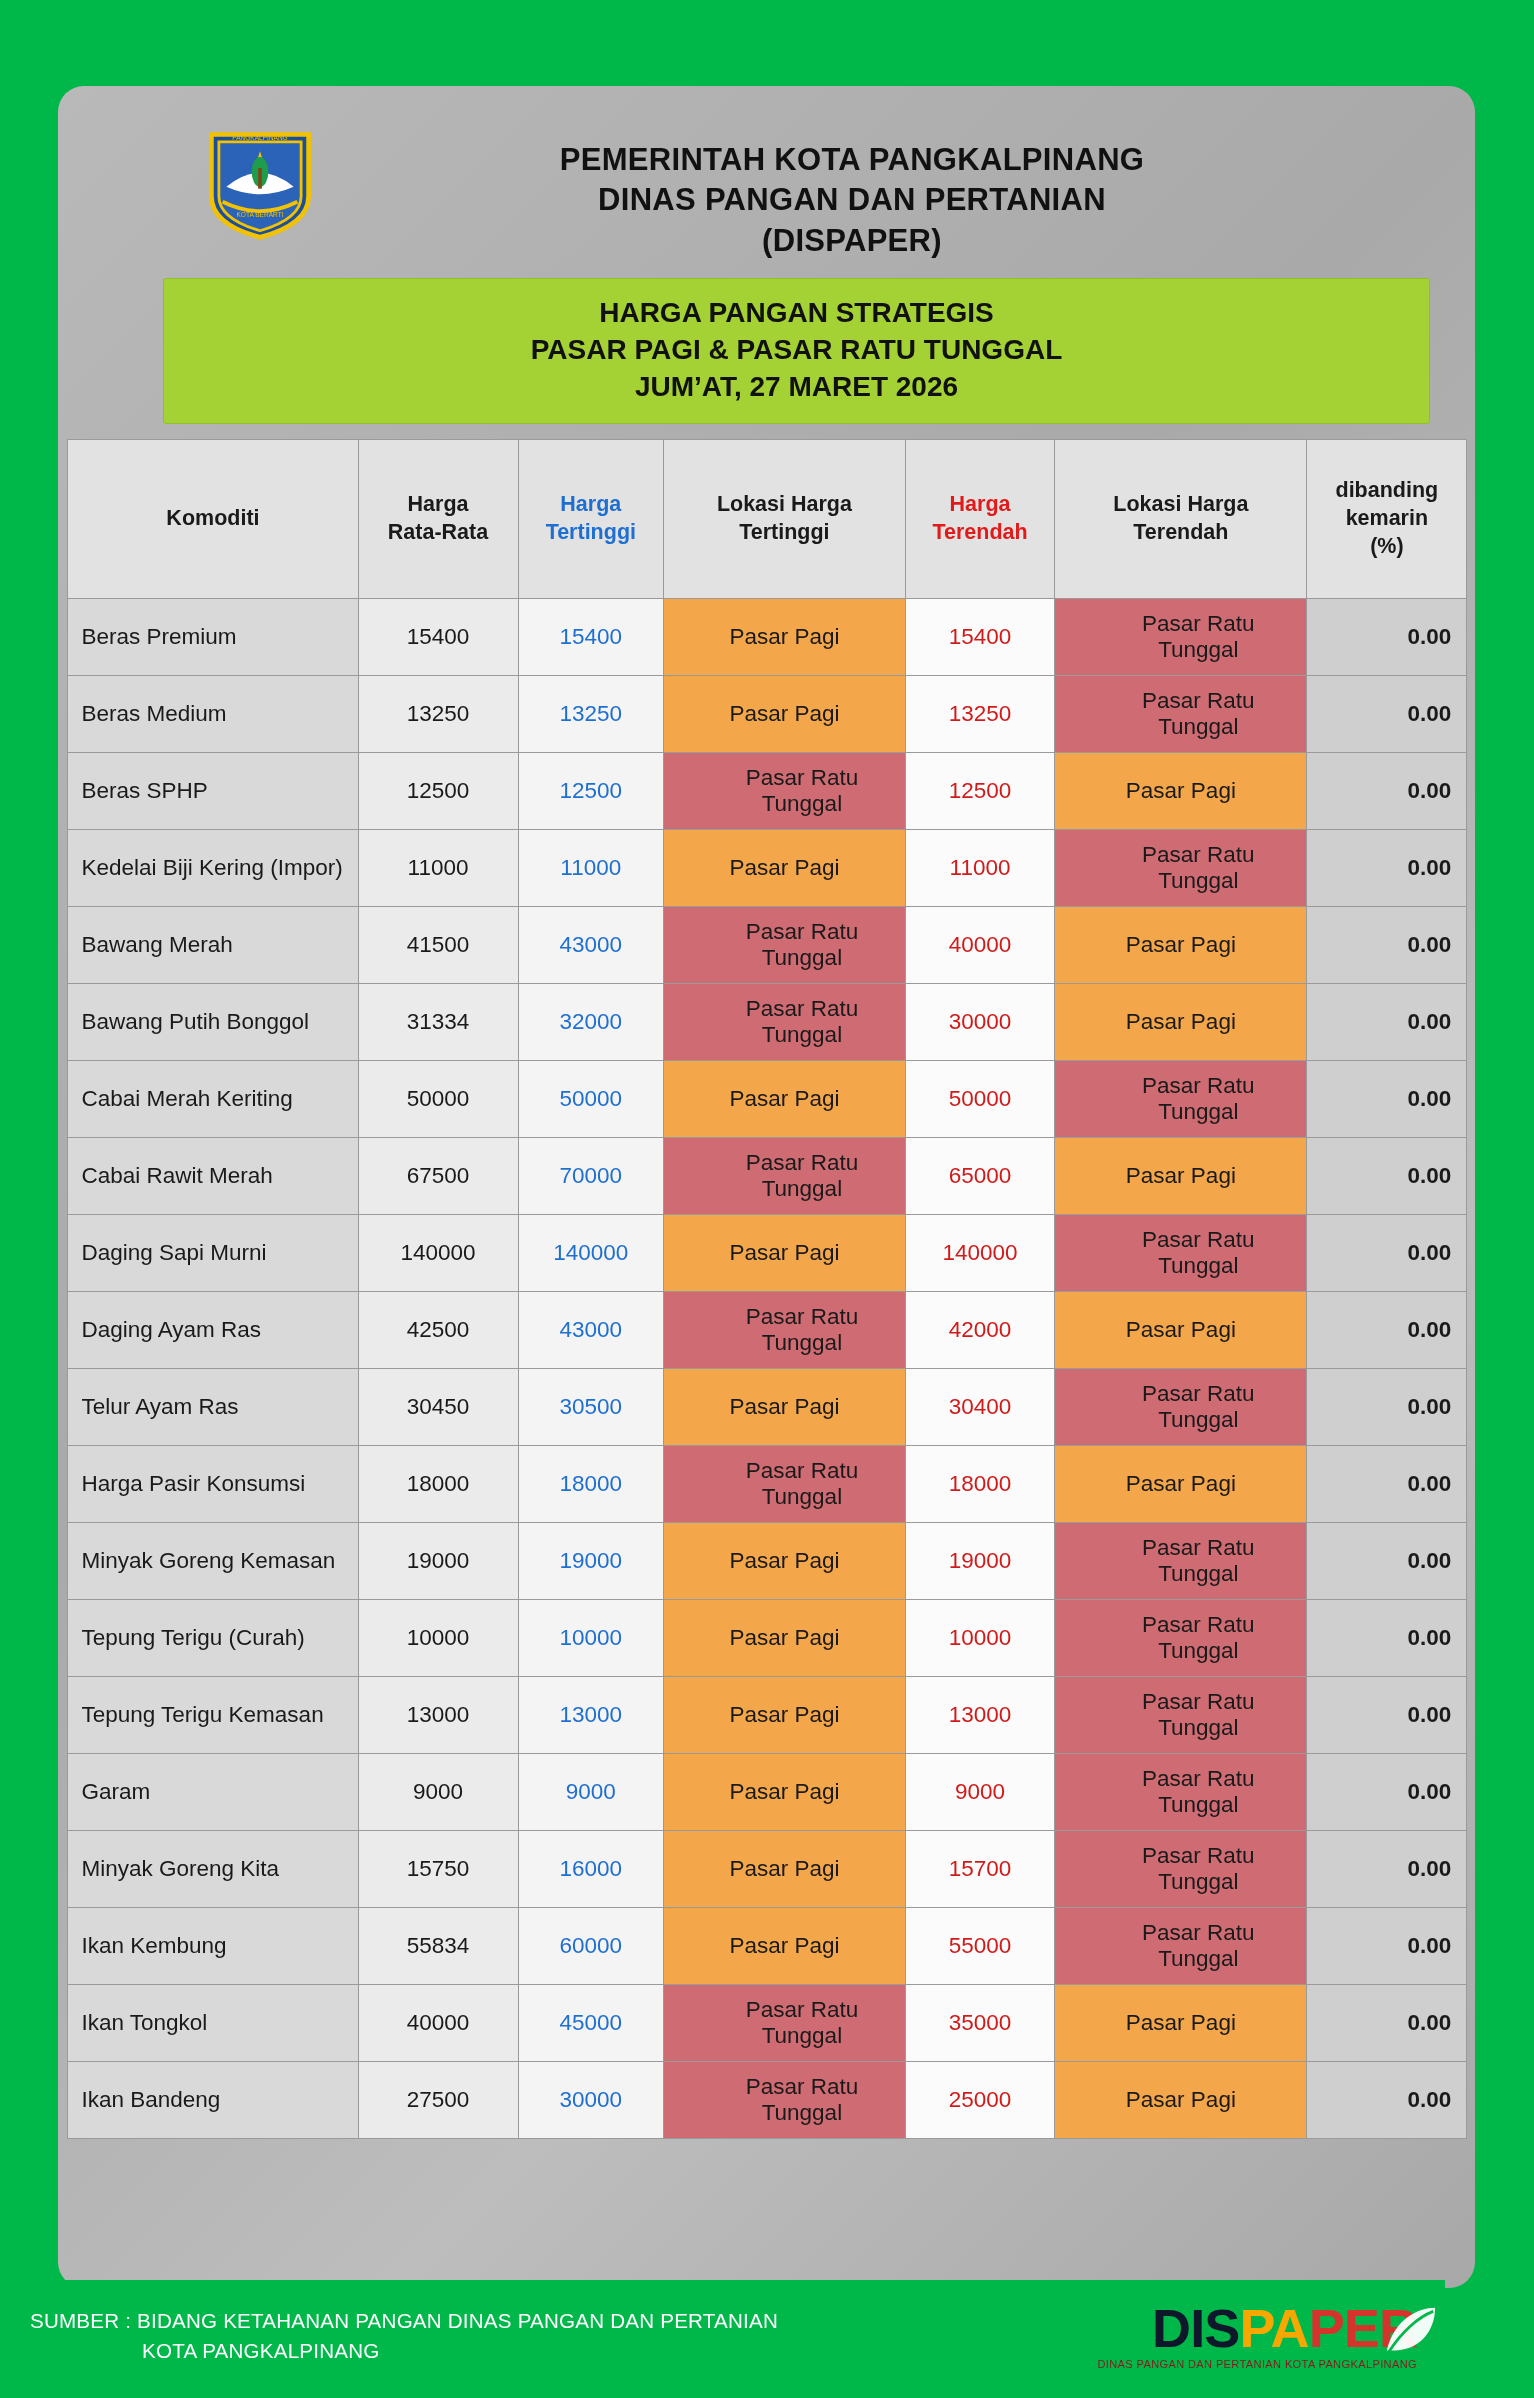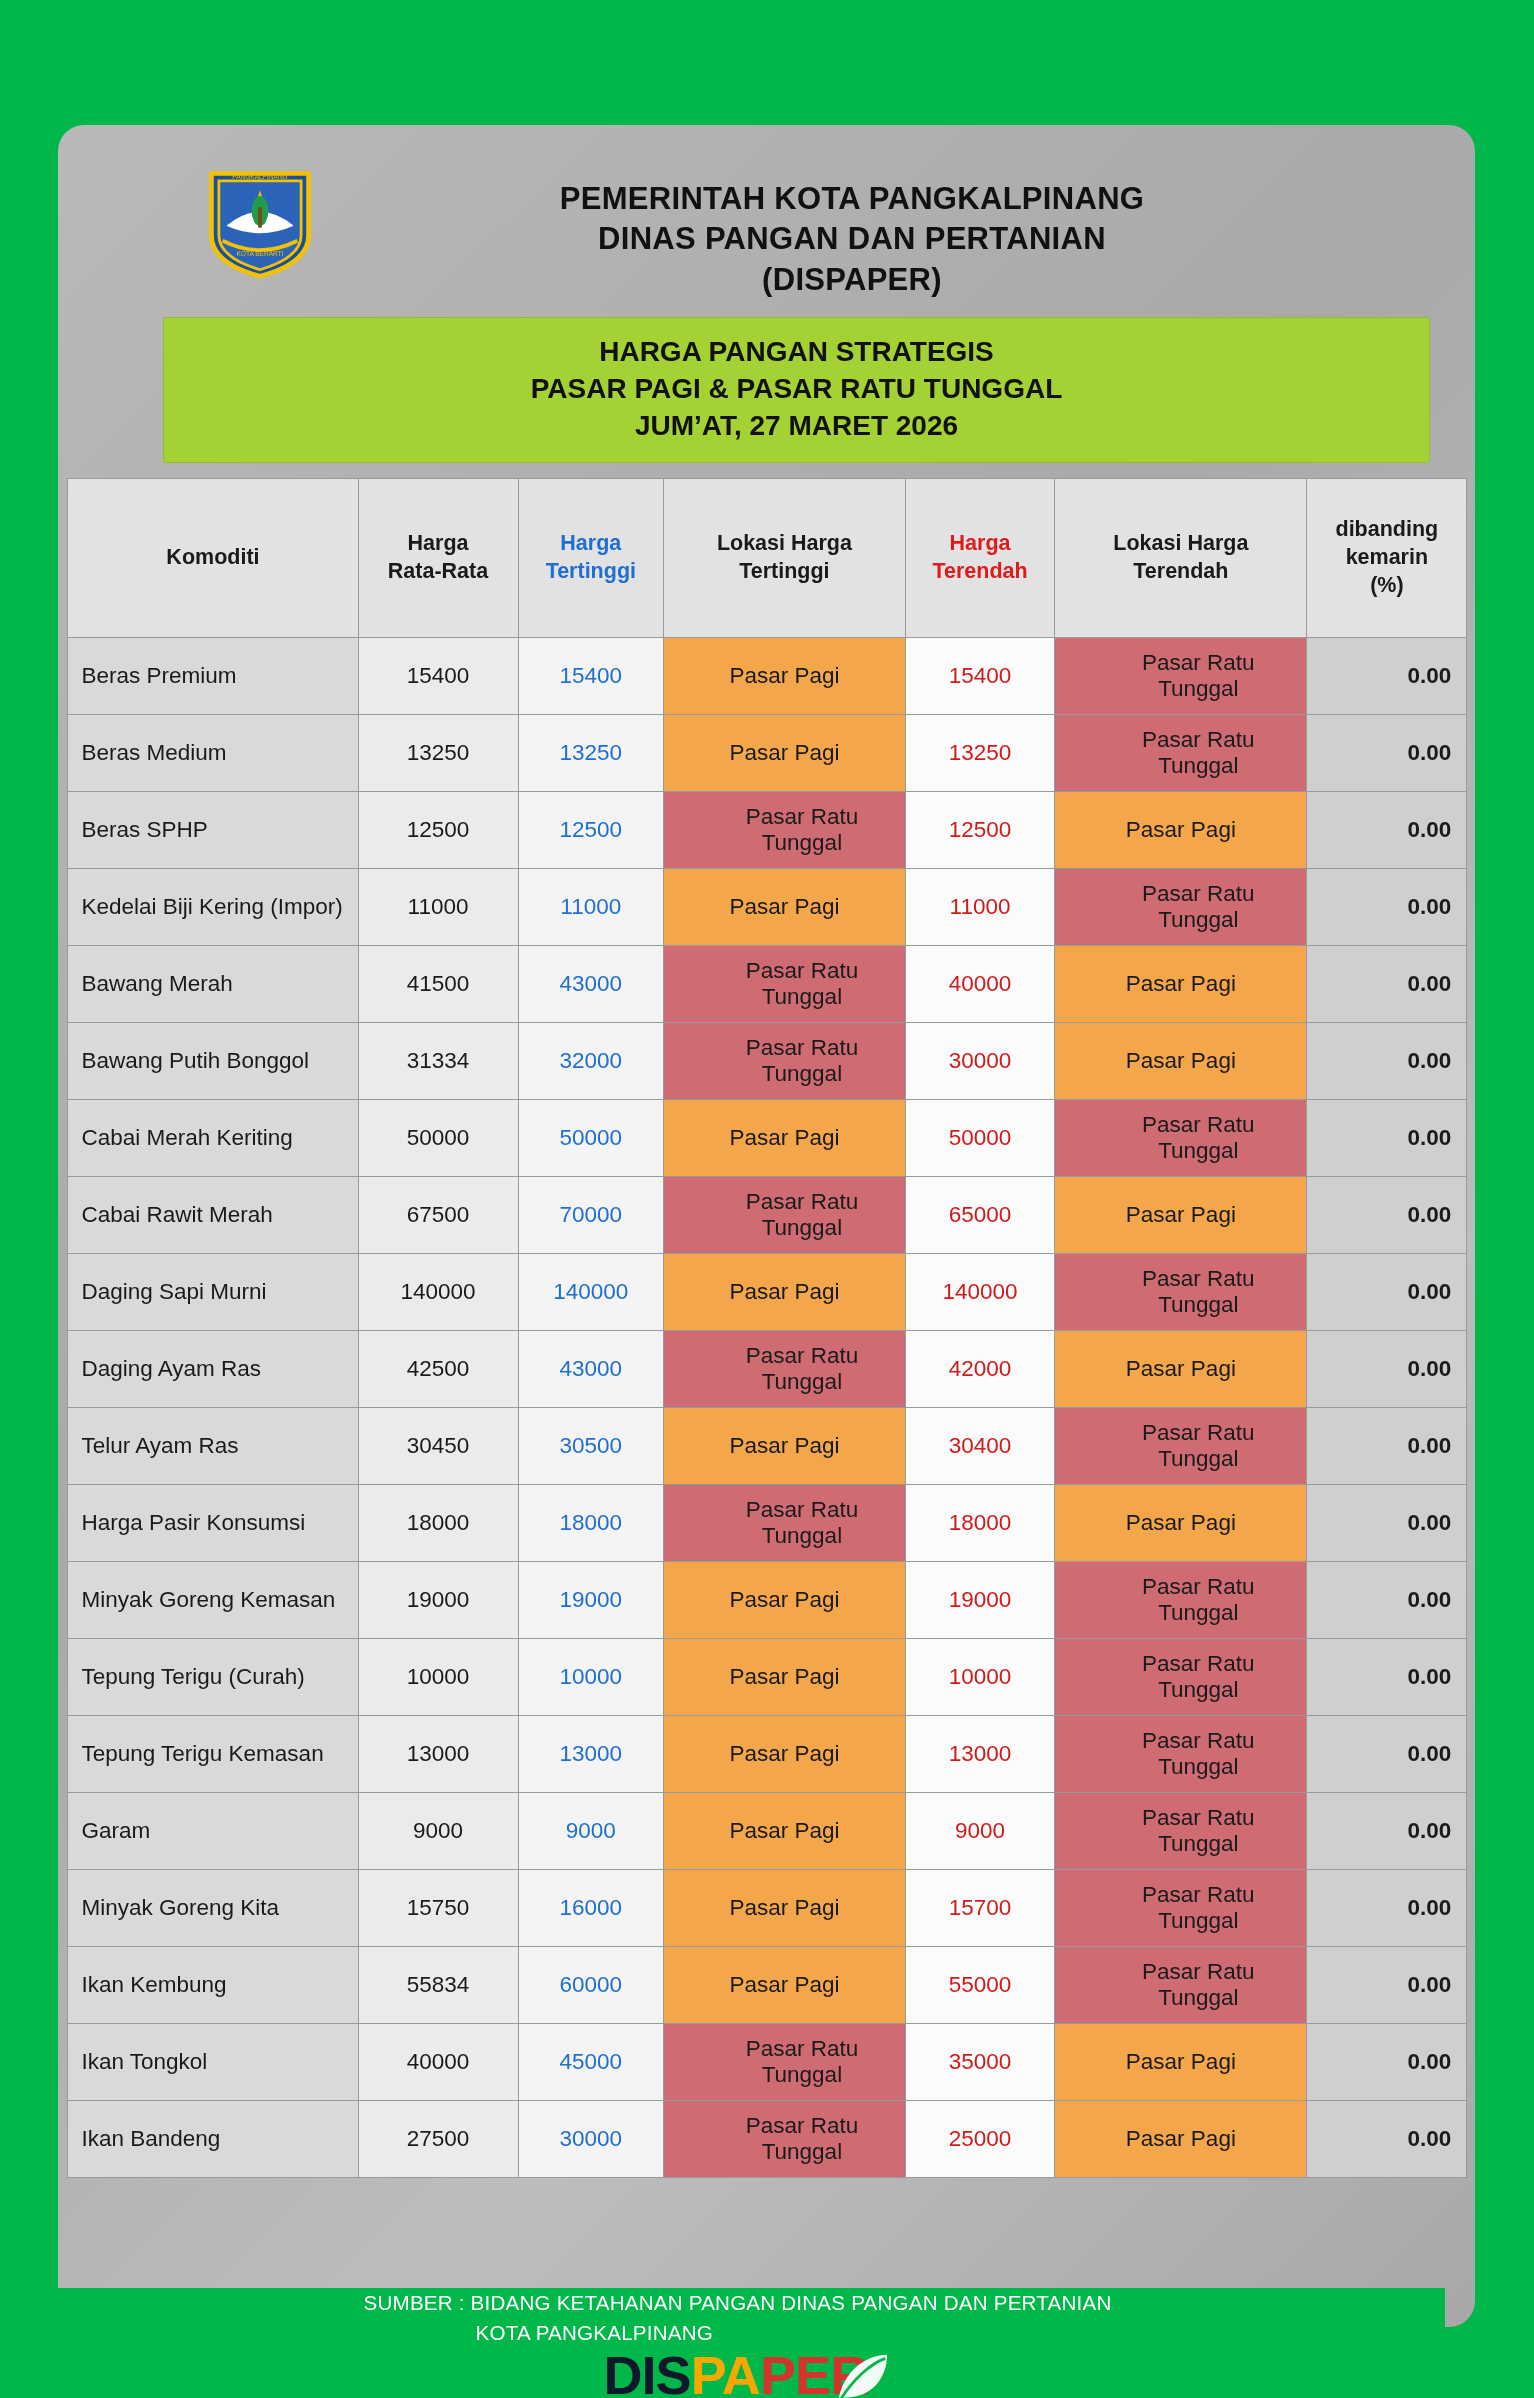--- a/index.html
+++ b/index.html
@@ -11,21 +11,20 @@
     font-family: "Liberation Sans", sans-serif;
     position: relative;
     overflow: hidden;
   }
   .page {
     position: absolute;
     left: 58px; top: 86px;
     width: 1417px; height: 2202px;
     background: linear-gradient(135deg,#b9b9b9 0%, #a9a9a9 40%, #bdbdbd 70%, #a8a8a8 100%);
     border-radius: 26px;
-    margin-top: 39px;
   }
   .header {
     display: flex;
     align-items: flex-start;
     padding: 26px 37px 0 37px;
   }
   .logo {
     width: 124px; height: 114px;
     flex: 0 0 124px;
     margin-left: 103px;
@@ -85,27 +84,26 @@
   td { height: 77px; padding: 0 13px; }
   td.komoditi { text-align: left; background:#d9d9d9; font-size: 22.5px; }
   td.num { text-align: center; background:#ebebeb; font-size: 22.5px; }
   td.hi { text-align: center; color:#1f6fd0; background:#f4f4f4; font-size: 22.5px;}
   td.lo { text-align: center; color:#d11b1b; background:#fbfbfb; font-size: 22.5px;}
   td.loc-pagi { background:#f4a64a; text-align:center; font-size: 22.5px; }
   td.loc-ratu { background:#cf6b72; text-align:center; font-size: 22.5px; padding-left: 48px; }
   td.pct { text-align: right; background:#cfcfcf; font-weight: bold; font-size: 22.5px; padding-right: 15px;}
   .footer {
     position:absolute;
-    left:0; bottom:0;
+    left:0; bottom:8px;
     width: 1445px; height: 111px;
     background: #00b84a;
     display:flex;
     align-items:center;
     justify-content: space-between;
-    flex-direction: column;
   }
   .src {
     color:#fff;
     font-size: 20.6px;
     line-height: 1.45;
     padding-left: 30px;
     letter-spacing: 0.2px;
   }
   .src .l2 { padding-left: 112px; }
   .brand {

